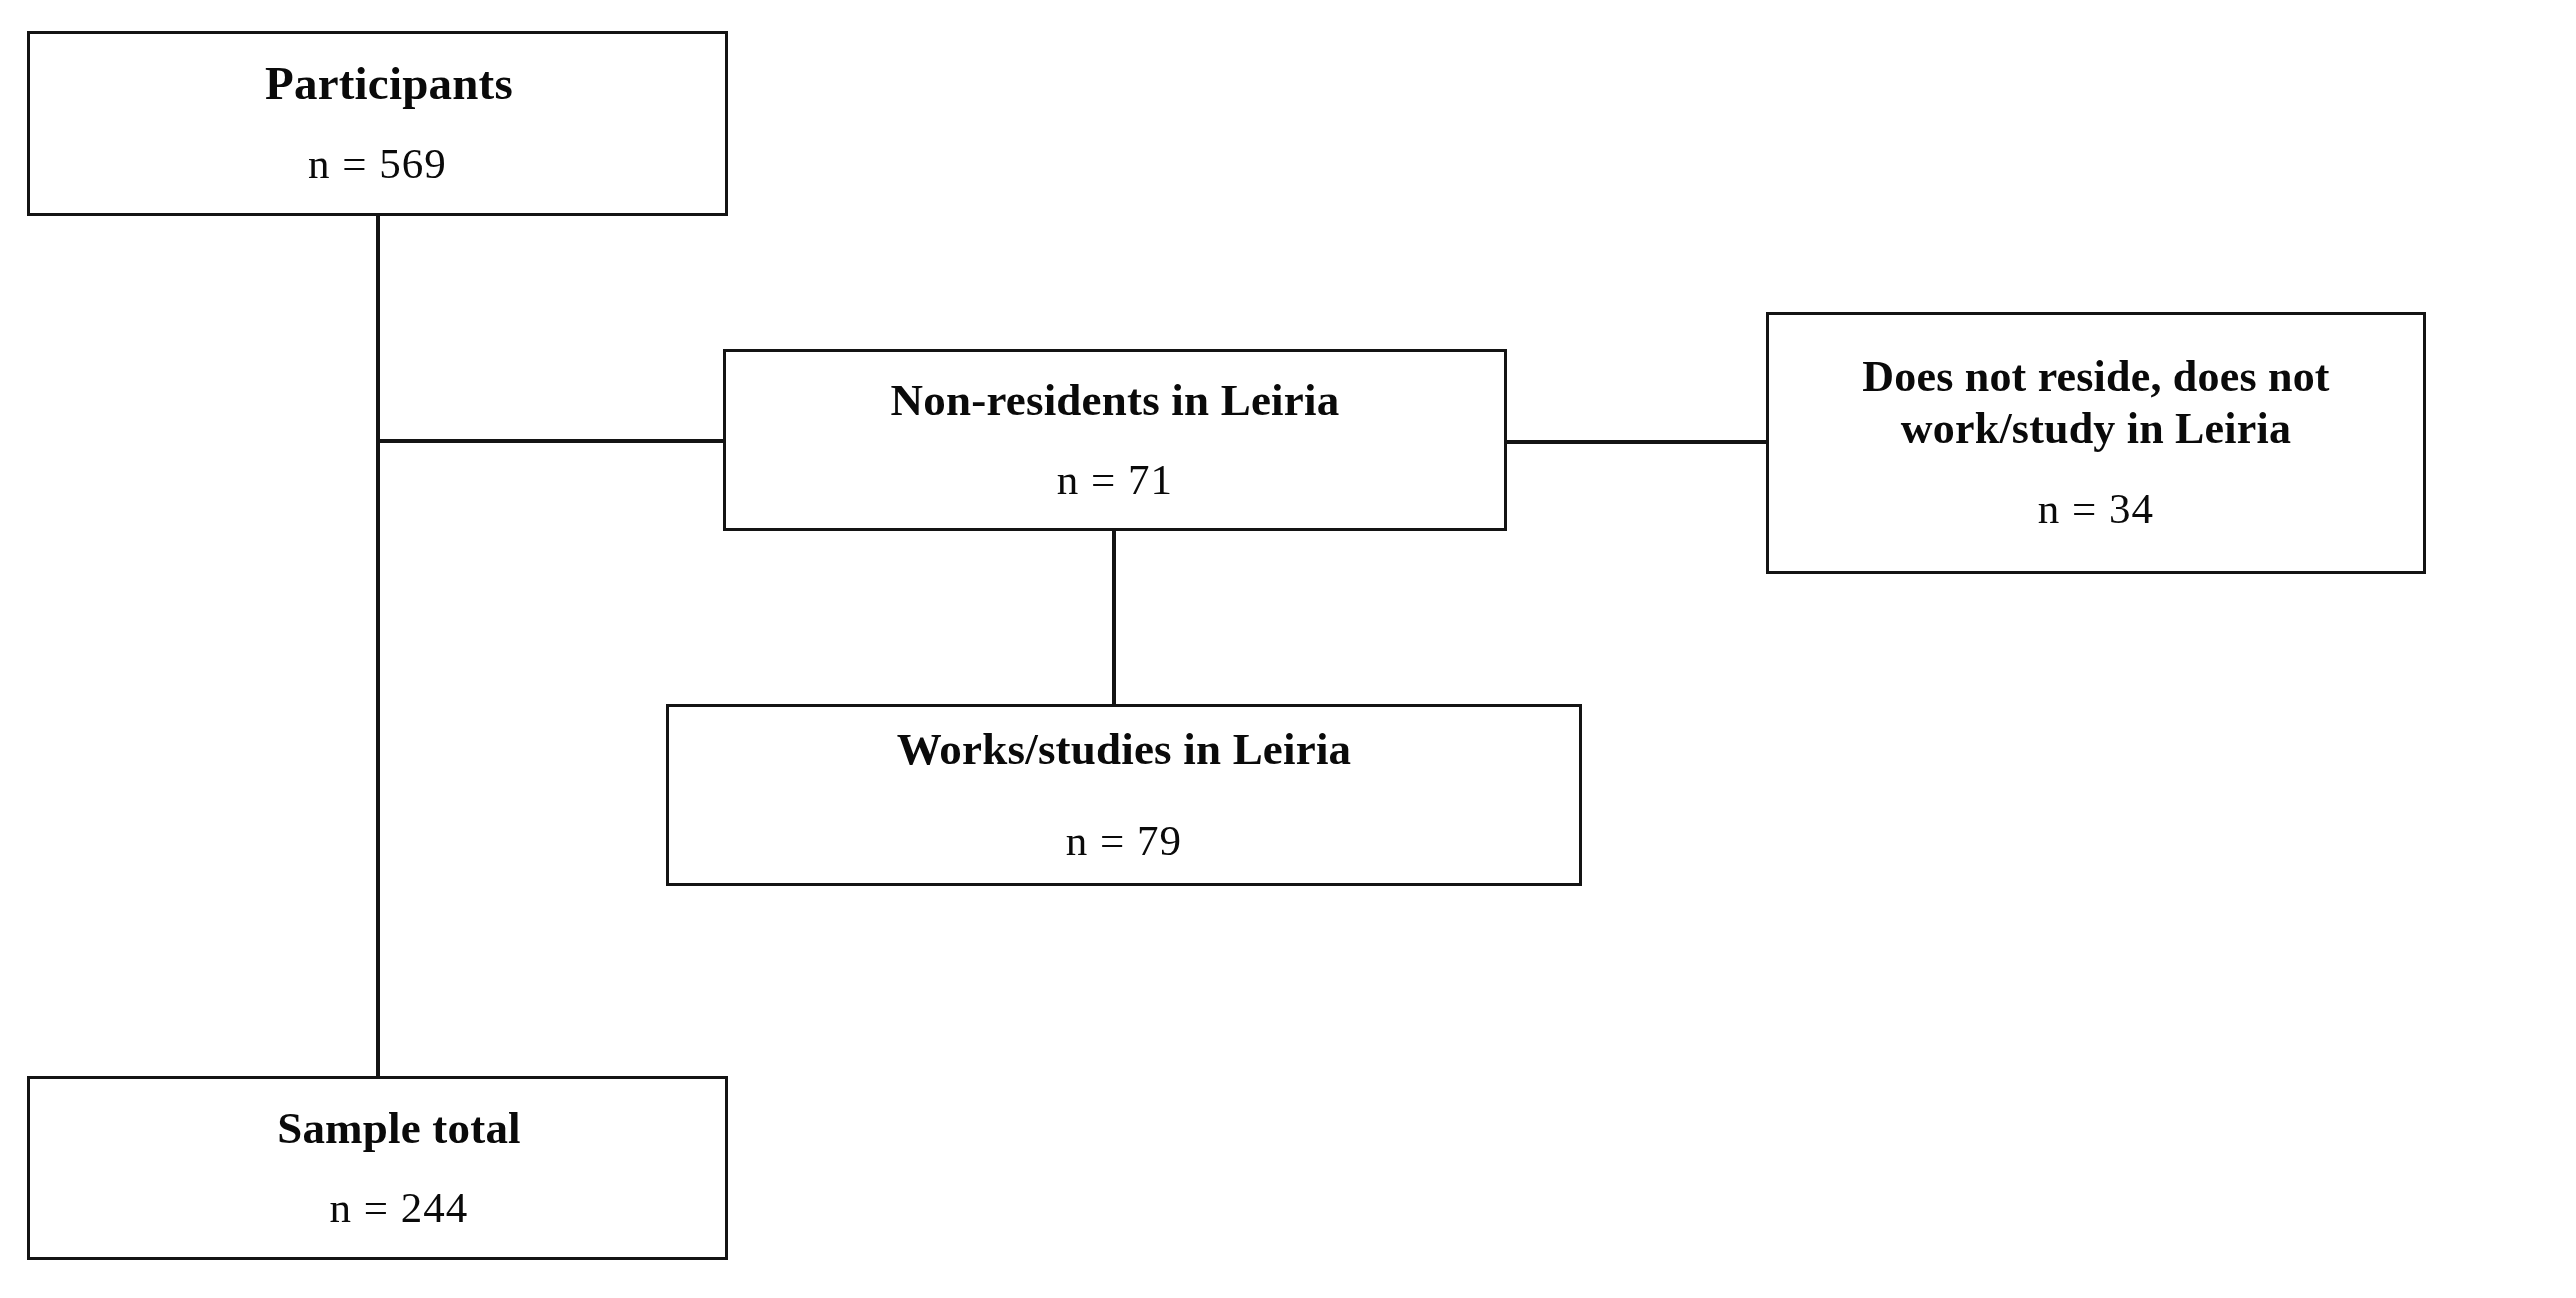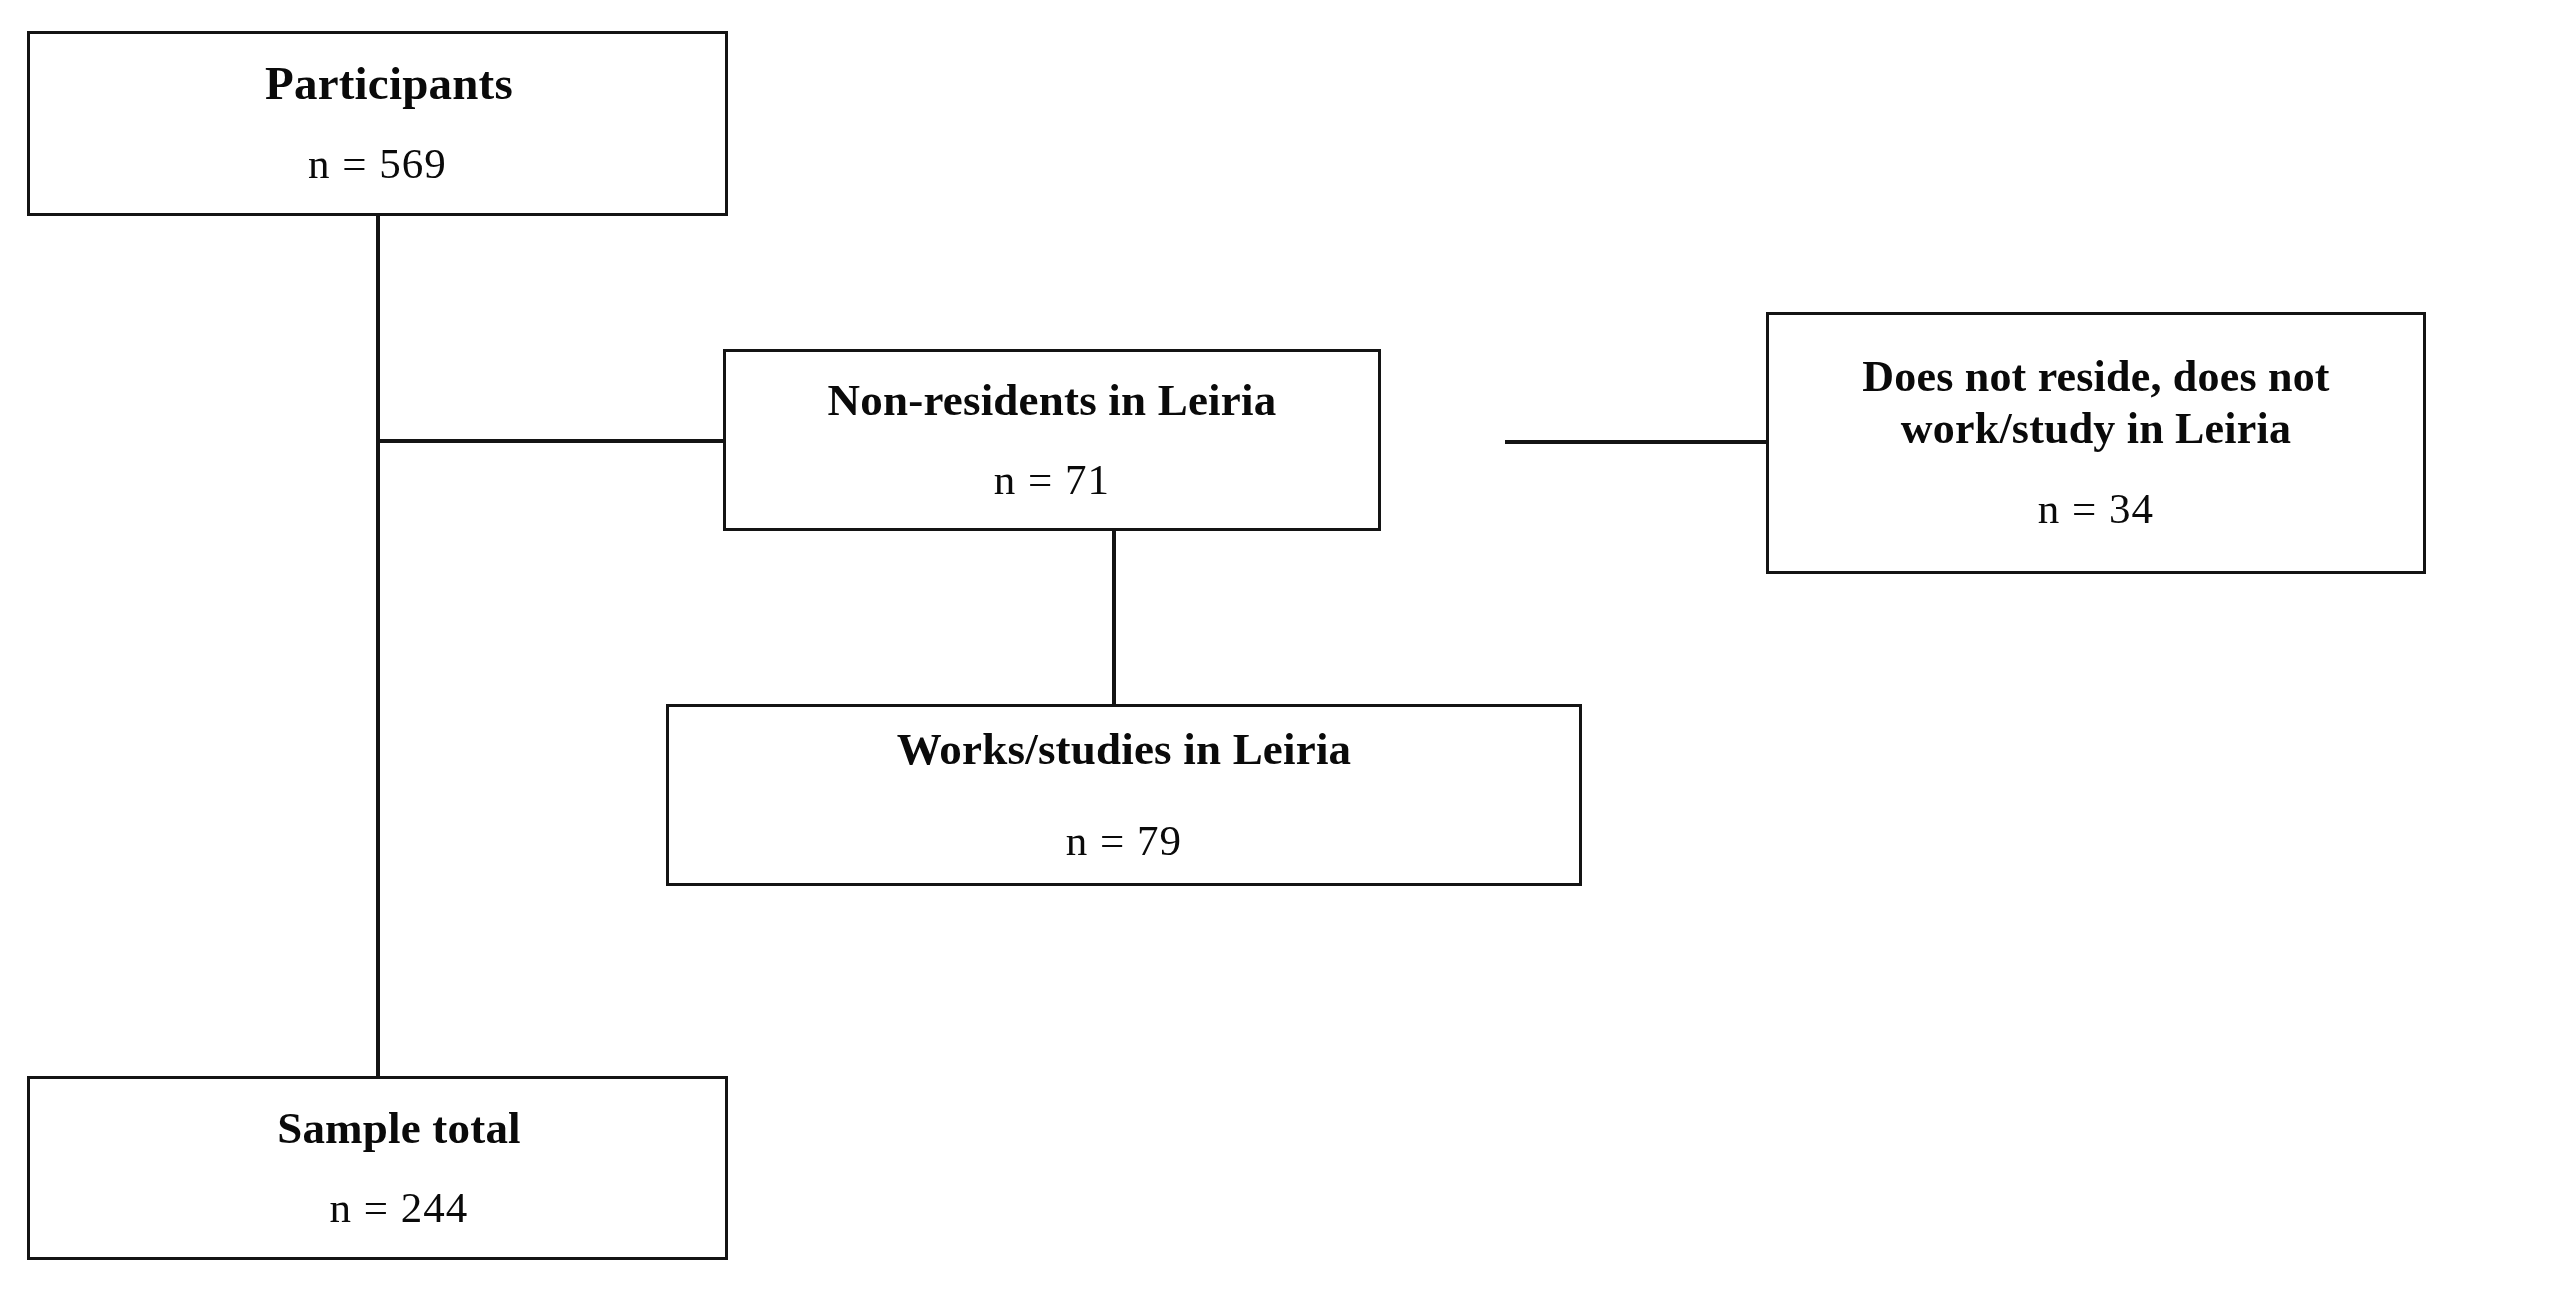--- a/index.html
+++ b/index.html
@@ -40,21 +40,21 @@
   .node .count {
     font-weight: normal;
     font-size: 43px;
     line-height: 1.2;
     margin-top: 28px;
     letter-spacing: 1px;
   }
 
   
   #node-participants      { left: 27px;   top: 31px;   width: 701px; height: 185px; }
-  #node-nonresidents      { left: 723px;  top: 349px;  width: 658px; height: 182px; }
+  #node-nonresidents      { left: 723px;  top: 349px;  width: 784px; height: 182px; }
   #node-excluded          { left: 1766px; top: 312px;  width: 660px; height: 262px; }
   #node-worksstudies      { left: 666px;  top: 704px;  width: 916px; height: 182px; gap: 12px; }
   #node-sampletotal       { left: 27px;   top: 1076px; width: 701px; height: 184px; padding-left: 43px; }
 
   #node-participants .title { font-size: 47px; margin-left: 23px; }
   #node-excluded .title     { font-size: 44px; line-height: 1.18; }
 
   
   .connector {
     position: absolute;

